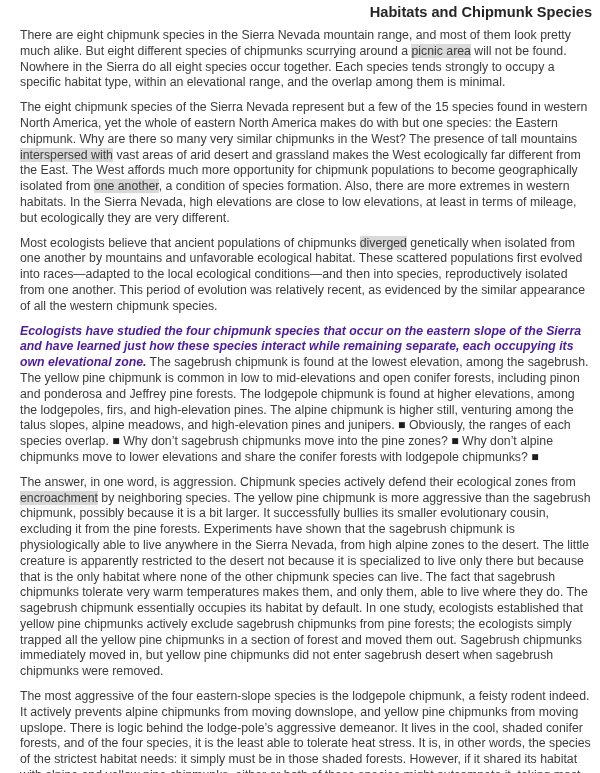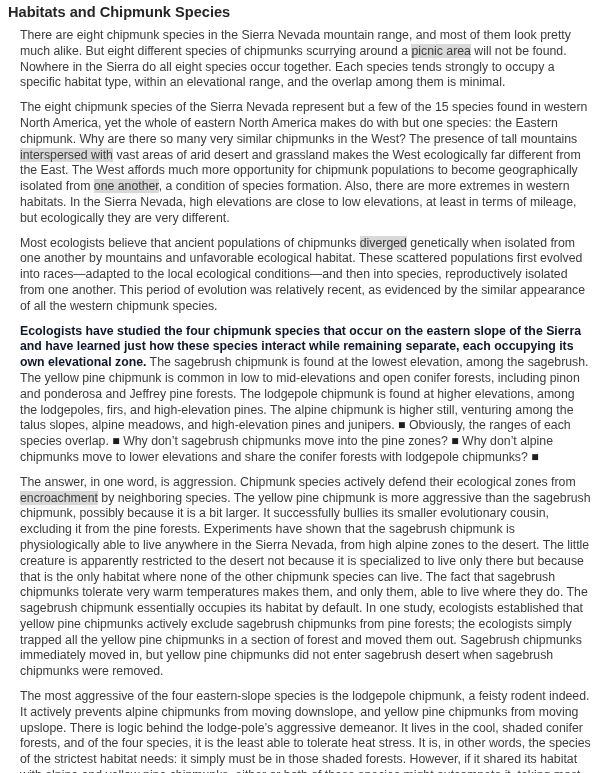--- a/index.html
+++ b/index.html
@@ -9,36 +9,36 @@
     background: #ffffff;
     overflow: hidden;
   }
   .passage {
     width: 600px; height: 773px;
     padding: 3px 8px 6px 8px;
     font-family: "Liberation Sans", "DejaVu Sans", sans-serif;
     color: #3b3b3b;
   }
   .title {
-    text-align: left;
+    text-align: right;
     font-size: 14.6px;
     font-weight: bold;
     color: #262626;
     margin: 0 0 7px 0;
     line-height: 18px;
   }
   .body p {
     font-size: 12.3px;
     line-height: 15.8px;
     margin: 0 0 9px 12px;
     text-align: left;
   }
   .body p:last-child { margin-bottom: 0; }
   .hl { background: #d9d9d9; }
-  .b  { font-weight: bold; color: #0f172a; }
+  .b  { font-weight: bold; color: #4c1d95; font-style: italic; }
   .q  { color: #1f1f1f; font-size: 12.3px; }
 </style>
 </head>
 <body>
 
 <div class="passage">
   <h1 class="title">Habitats and Chipmunk Species</h1>
   <div class="body">
       <p><span>There are eight chipmunk species in the Sierra Nevada mountain range, and most of them look pretty much alike. But eight different species of chipmunks scurrying around a </span><span class="hl">picnic area</span><span> will not be found. Nowhere in the Sierra do all eight species occur together. Each species tends strongly to occupy a specific habitat type, within an elevational range, and the overlap among them is minimal.</span></p>
       <p><span>The eight chipmunk species of the Sierra Nevada represent but a few of the 15 species found in western North America, yet the whole of eastern North America makes do with but one species: the Eastern chipmunk. Why are there so many very similar chipmunks in the West? The presence of tall mountains </span><span class="hl">interspersed with</span><span> vast areas of arid desert and grassland makes the West ecologically far different from the East. The West affords much more opportunity for chipmunk populations to become geographically isolated from </span><span class="hl">one another</span><span>, a condition of species formation. Also, there are more extremes in western habitats. In the Sierra Nevada, high elevations are close to low elevations, at least in terms of mileage, but ecologically they are very different.</span></p>

